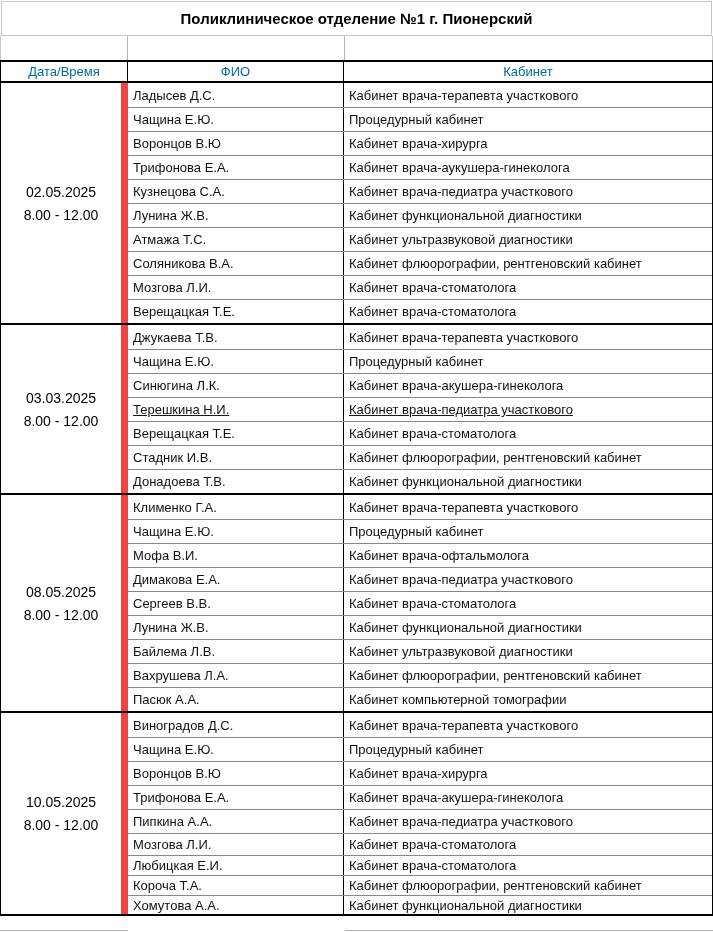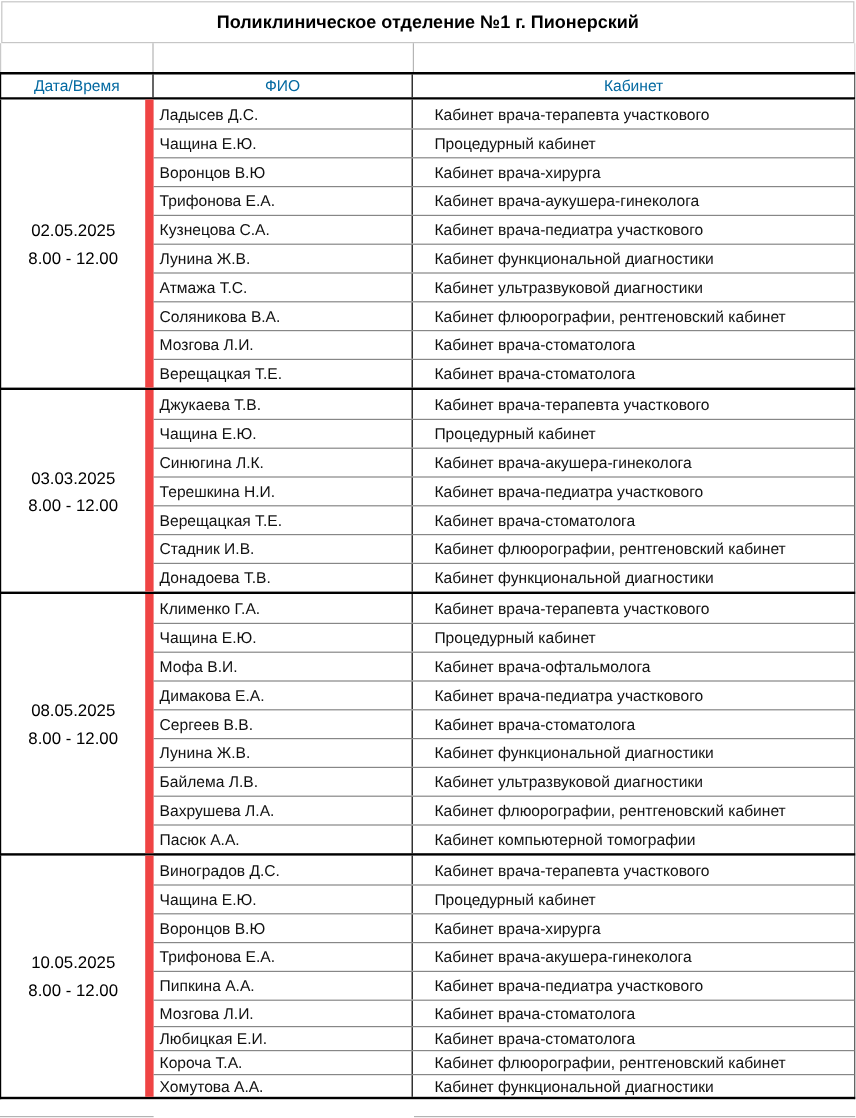--- a/index.html
+++ b/index.html
@@ -36,21 +36,21 @@
     display:flex;
     border-left:1px solid #000; border-right:1px solid #000;
     border-bottom:2px solid #000;
   }
   .date-cell {
     width:127px; border-right:7px solid #ef4444;
     display:flex; flex-direction:column; align-items:center; justify-content:center;
     font-size:14px; color:#000; gap:7px;
   }
   .rows { flex:1; display:flex; flex-direction:column; }
-  .row { display:flex;gap:13px; }
+  .row { display:flex; }
   .row + .row { border-top:1px solid #878787;justify-content:center; }
   .name-cell {
     width:216px; border-right:1px solid #000;
     padding-left:5px; display:flex; align-items:center;
     font-size:13px; color:#111;
   }
   .office-cell {
     flex:1; padding-left:5px; display:flex; align-items:center;
     font-size:13px; color:#111;
   }
@@ -138,21 +138,21 @@
             <div class="office-cell">Кабинет врача-терапевта участкового</div>
           </div>
           <div class="row" style="height: 24px;">
             <div class="name-cell">Чащина Е.Ю.</div>
             <div class="office-cell">Процедурный кабинет</div>
           </div>
           <div class="row" style="height: 24px;">
             <div class="name-cell">Синюгина Л.К.</div>
             <div class="office-cell">Кабинет врача-акушера-гинеколога</div>
           </div>
-          <div class="row" style="height: 24px;">
+          <div class="row" style="height: 24px; text-decoration: underline;">
             <div class="name-cell">Терешкина Н.И.</div>
             <div class="office-cell">Кабинет врача-педиатра участкового</div>
           </div>
           <div class="row" style="height: 24px;">
             <div class="name-cell">Верещацкая Т.Е.</div>
             <div class="office-cell">Кабинет врача-стоматолога</div>
           </div>
           <div class="row" style="height: 24px;">
             <div class="name-cell">Стадник И.В.</div>
             <div class="office-cell">Кабинет флюорографии, рентгеновский кабинет</div>

